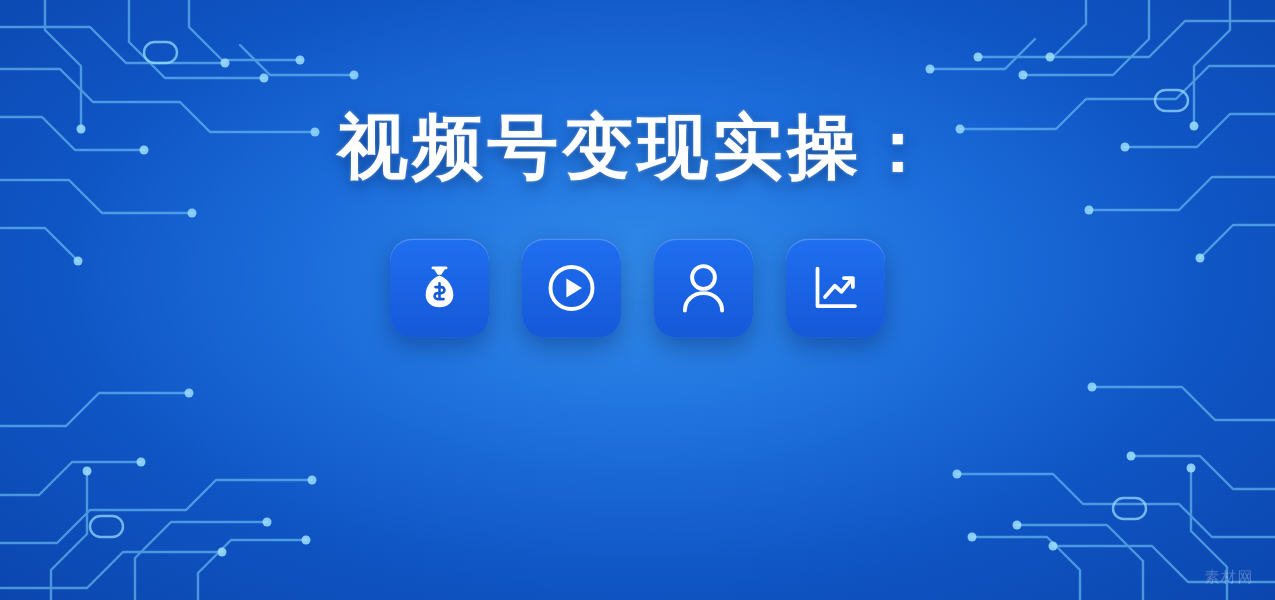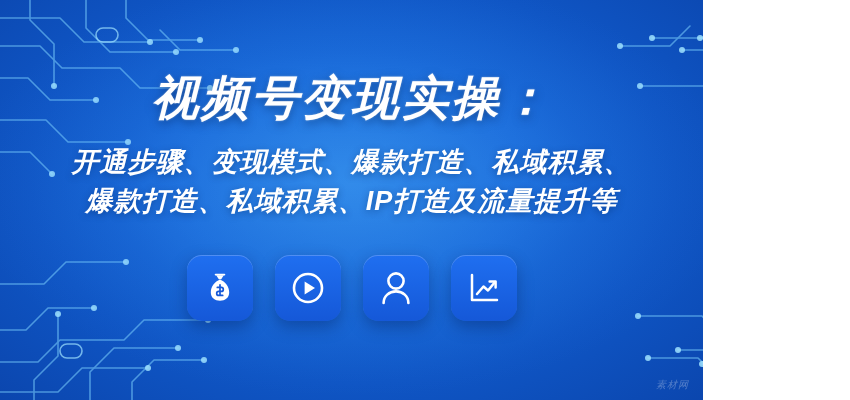--- a/index.html
+++ b/index.html
@@ -2,26 +2,25 @@
 <html><head>
 <meta charset="utf-8">
 <style>
   html, body {
     margin: 0;
     padding: 0;
     background: #fff;
   }
   #poster {
     position: relative;
-    width: 703px;
+    width: 850px;
     height: 400px;
     overflow: hidden;
     background: radial-gradient(ellipse at 50% 45%, #1f7ae0 0%, #1668d8 35%, #0f55c4 65%, #0b46ae 100%);
     font-family: "Liberation Sans", sans-serif;
-    font-style: italic;
   }
   
   #circuits {
     position: absolute;
     inset: 0;
     width: 850px;
     height: 400px;
     pointer-events: none;
   }
   
@@ -176,24 +175,20 @@
       <rect x="96" y="28" width="22" height="14" rx="7"></rect>
       <rect x="60" y="344" width="22" height="14" rx="7"></rect>
       <rect x="742" y="332" width="22" height="14" rx="7"></rect>
     </g>
   </svg>
 
   <div class="glow"></div>
 
   <div class="content">
     <div class="headline">视频号变现实操：</div>
-    <div class="subline">
-      <div>开通步骤、变现模式、爆款打造、私域积累、</div>
-      <div>爆款打造、私域积累、IP打造及流量提升等</div>
-    </div>
 
     <div class="icon-row">
 
       <div class="icon-tile">
         <span>
           <svg width="36" height="36" viewBox="0 0 36 36" fill="none">
             <path d="M14.2 5.2h7.6l-2.6 4.0h-2.4z" fill="#ffffff"></path>
             <path d="M13.6 4.6h8.8" stroke="#ffffff" stroke-width="1.8" stroke-linecap="round"></path>
             <path d="M18 9.6c-5.2 2.0-9.2 7.0-9.2 13.0 0 5.2 4.2 8.2 9.2 8.2s9.2-3.0 9.2-8.2c0-6.0-4.0-11.0-9.2-13.0z" fill="#ffffff"></path>
             <path d="M18 14.8v10.4M15.3 17.4h4.0a2.0 2.0 0 010 4.0h-2.6a2.0 2.0 0 000 4.0h4.0" stroke="#1558d8" stroke-width="1.7" stroke-linecap="round" stroke-linejoin="round" fill="none"></path>

